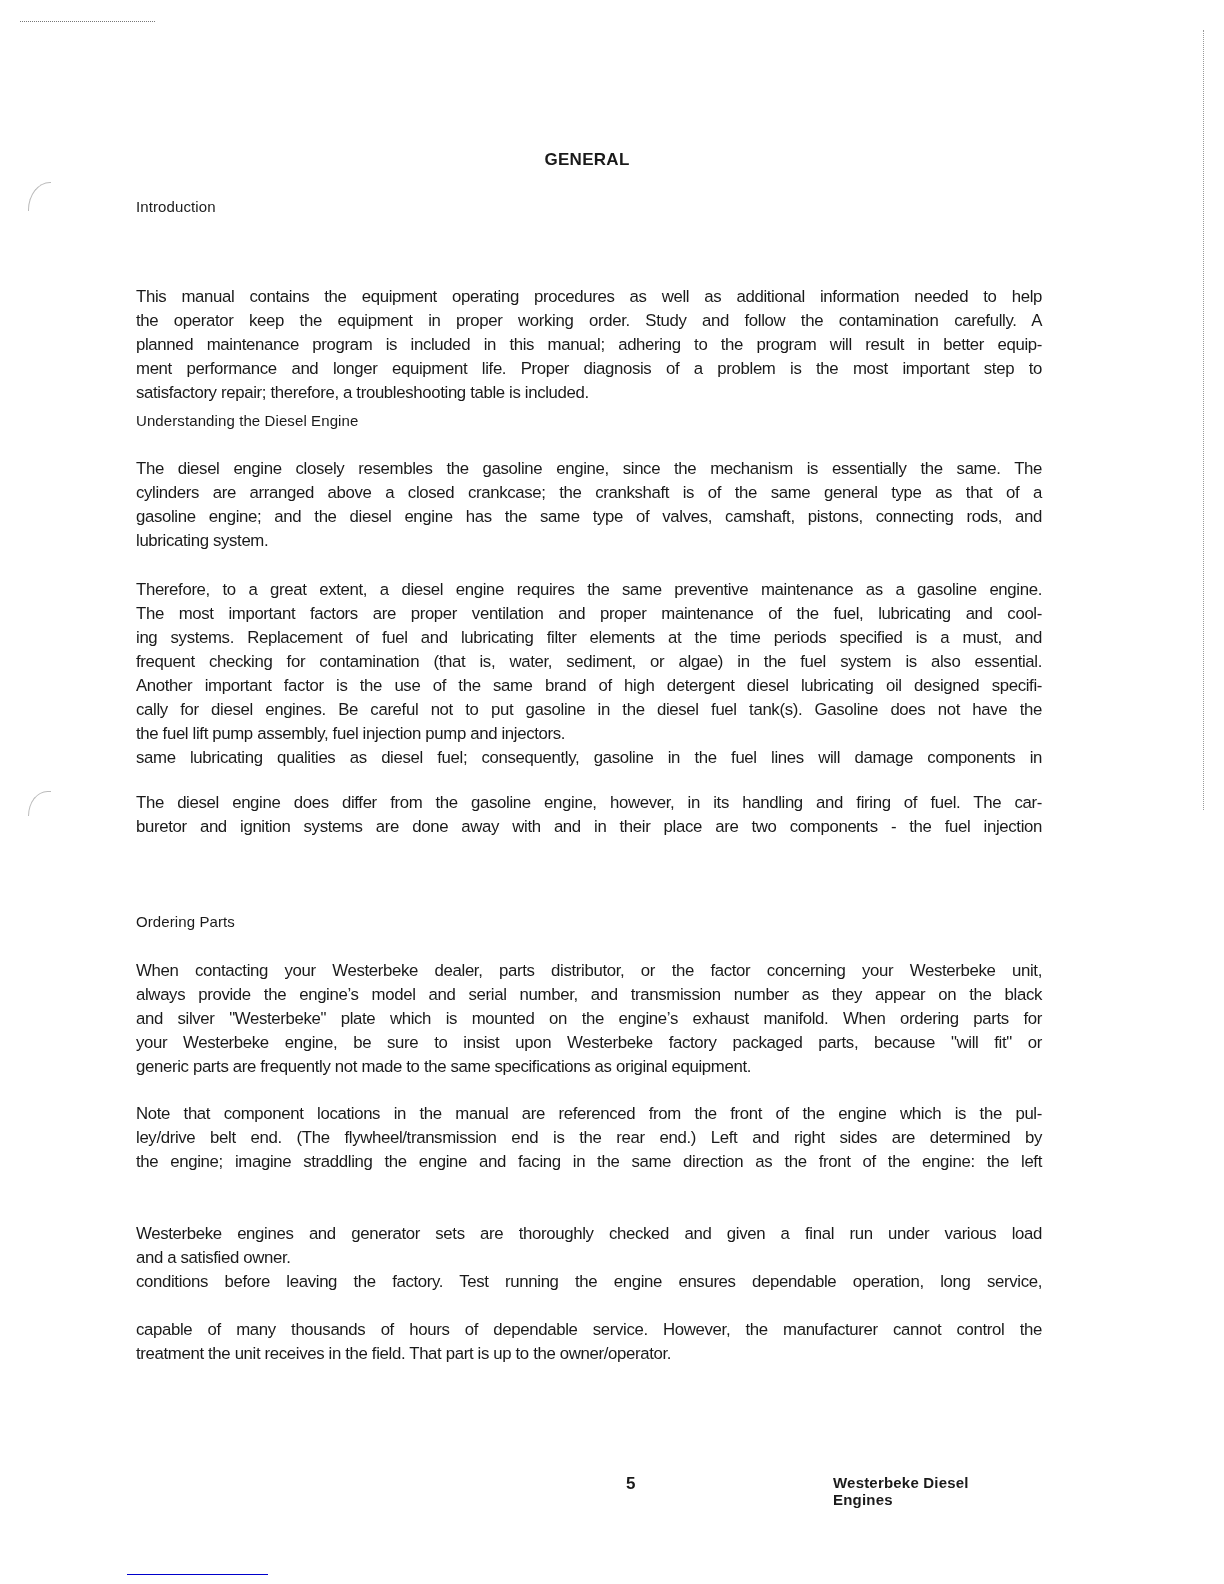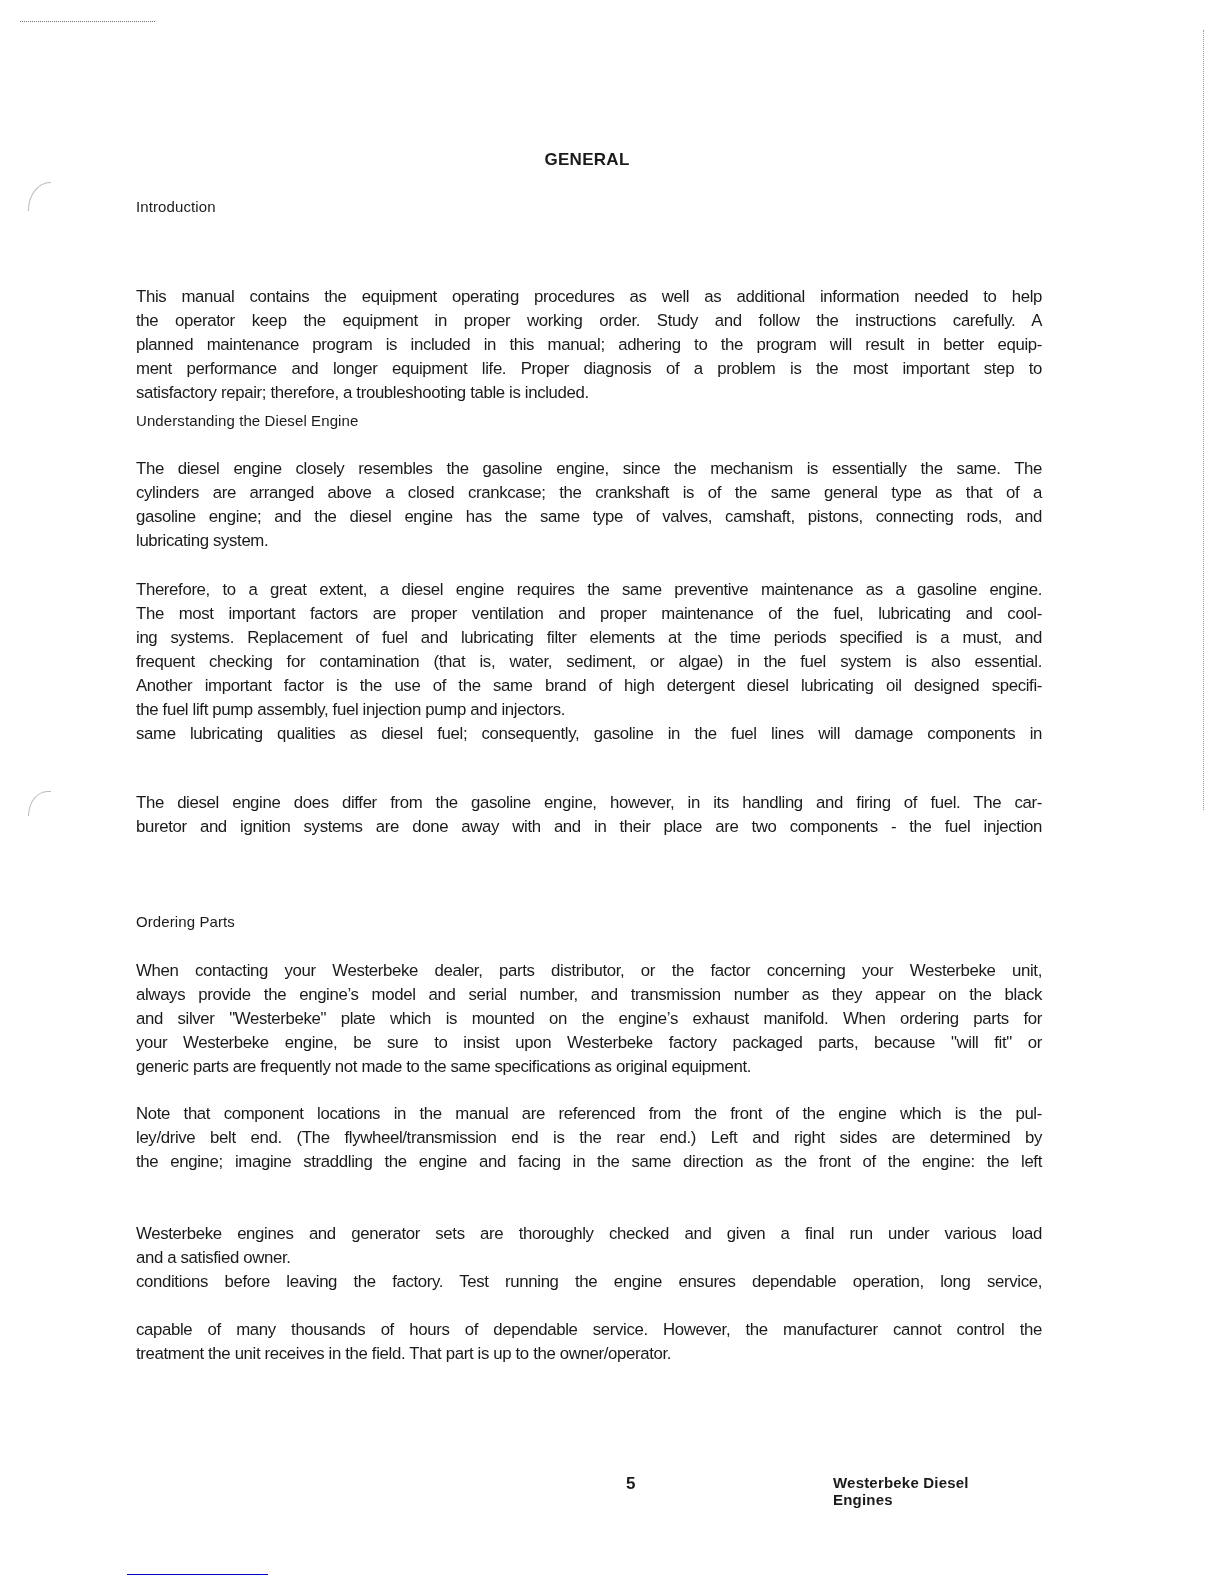--- a/index.html
+++ b/index.html
@@ -119,39 +119,40 @@
   <div class="scan-dots-top"></div>
   <div class="scan-edge-right"></div>
   <div class="scan-curl"></div>
   <div class="scan-curl low"></div>
 
   <div class="title">GENERAL</div>
 
   <div class="heading" style="top:182px;">Introduction</div>
   <div class="para" style="top:229px;margin-top:40px;">
     <span class="line">This manual contains the equipment operating procedures as well as additional information needed to help</span>
-    <span class="line">the operator keep the equipment in proper working order.  Study and follow the instructions carefully.  A</span>
+    <span class="line">the operator keep the equipment in proper working order.  Study and follow the contamination carefully.  A</span>
     <span class="line">planned maintenance program is included in this manual; adhering to the program will result in better equip-</span>
     <span class="line">ment performance and longer equipment life.  Proper diagnosis of a problem is the most important step to</span>
     <span class="line last">satisfactory repair; therefore, a troubleshooting table is included.</span>
   </div>
 
   <div class="heading" style="top:396px;">Understanding the Diesel Engine</div>
   <div class="para" style="top:441px;">
     <span class="line">The diesel engine closely resembles the gasoline engine, since the mechanism is essentially the same.  The</span>
     <span class="line">cylinders are arranged above a closed crankcase; the crankshaft is of the same general type as that of a</span>
     <span class="line">gasoline engine; and the diesel engine has the same type of valves, camshaft, pistons, connecting rods, and</span>
     <span class="line last">lubricating system.</span>
   </div>
   <div class="para" style="top:562px;">
     <span class="line">Therefore, to a great extent, a diesel engine requires the same preventive maintenance as a gasoline engine.</span>
     <span class="line">The most important factors are proper ventilation and proper maintenance of the fuel, lubricating and cool-</span>
     <span class="line">ing systems.  Replacement of fuel and lubricating filter elements at the time periods specified is a must, and</span>
     <span class="line">frequent checking for contamination (that is, water, sediment, or algae) in the fuel system is also essential.</span>
     <span class="line">Another important factor is the use of the same brand of high detergent diesel lubricating oil designed specifi-</span>
+    <span class="line">cally for diesel engines.  Be careful not to put gasoline in the diesel fuel tank(s).  Gasoline does not have the</span>
     <span class="line last">the fuel lift pump assembly, fuel injection pump and injectors.</span>
     <span class="line">same lubricating qualities as diesel fuel; consequently, gasoline in the fuel lines will damage components in</span>
   </div>
   <div class="para" style="top:775px;">
     <span class="line">The diesel engine does differ from the gasoline engine, however, in its handling and firing of fuel.  The car-</span>
     <span class="line">buretor and ignition systems are done away with and in their place are two components - the fuel injection</span>
   </div>
 
   <div class="heading" style="top:897px;">Ordering Parts</div>
   <div class="para" style="top:943px;">

